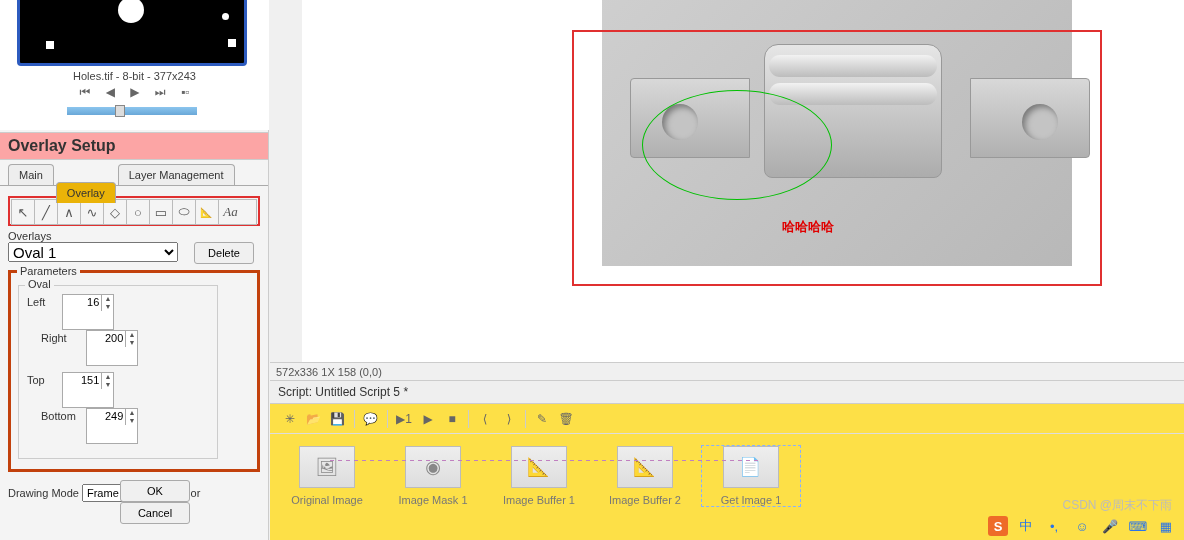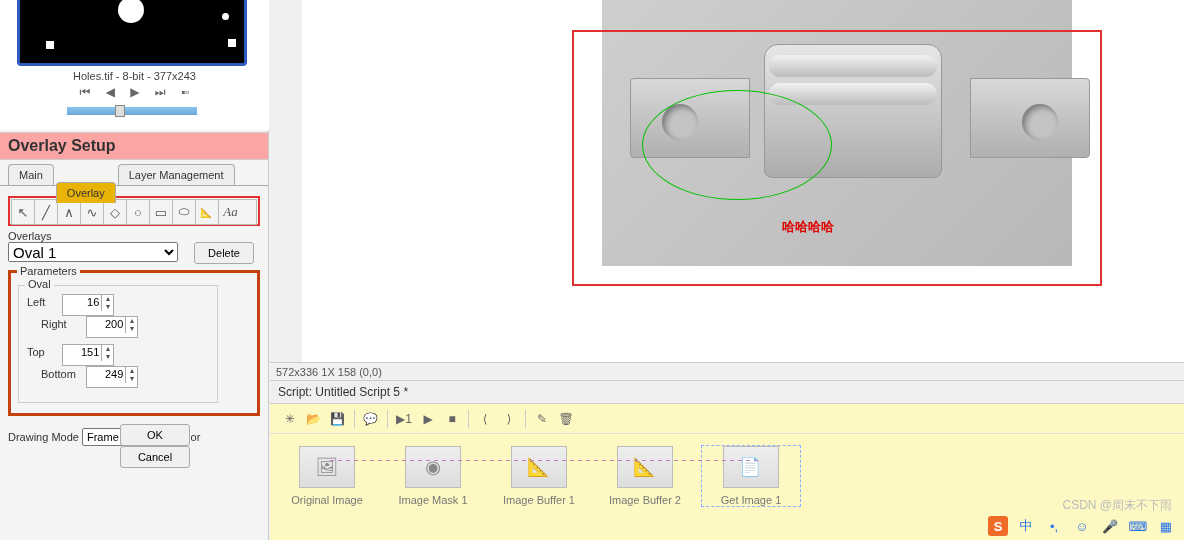--- a/index.html
+++ b/index.html
@@ -23,21 +23,21 @@
 .tool-btn { width:23px; height:24px; border-right:1px solid #bbb; display:flex; align-items:center; justify-content:center; color:#555; font-size:13px; cursor:pointer;}
 .tool-btn:last-child { border-right:none;font-family:Liberation Serif, serif;}
 .field-label { font-size:11px; color:#333;}
 .ovlys { margin: 2px 8px;}
 .ovlys select { width: 170px; height: 20px; font-size:15px;}
 .ovlys .del-btn { float:right; width:60px; height:22px; margin-right:6px; border:1px solid #aaa; background:#f0f0f0; border-radius:3px; cursor:pointer; font-size:11px;}
 .params { margin: 8px; border:3px solid #c2410c; padding: 4px 8px 10px 7px; position:relative;}
 .params .leg { position:absolute; top:-8px; left:6px; background:#f4f4f4; padding:0 3px; font-size:11px;}
 .oval-box { border:1px solid #ccc; margin:8px 0 0 0; padding:8px; position:relative; width:200px;}
 .oval-box .leg2 { position:absolute; top:-8px; left:6px; background:#f4f4f4; padding:0 3px; font-size:11px;}
-.spin { display:inline-block; border:1px solid #aaa; width:52px; height:22px; background:#fff; position:relative;}
+.spin { display:inline-block; border:1px solid #aaa; width:52px; height:36px; background:#fff; position:relative;}
 .spin input { border:none; width:38px; font-size:11px; text-align:right; padding-right:2px; outline:none;}
 .spin .arrows { position:absolute; right:0; top:0; width:12px; height:16px; border-left:1px solid #aaa; font-size:7px; line-height:8px; text-align:center; color:#555; cursor:pointer;}
 .row { margin-bottom:6px;}
 .row label { display:inline-block; width:32px; font-size:11px;}
 .col2 { display:inline-block; margin-left: 14px;}
 .col2 label { width:42px;}
 .draw-mode { margin: 12px 8px; font-size:11px;}
 .draw-mode select { width:60px; height:18px; font-size:11px;}
 .color-sw { display:inline-block; width:16px; height:16px; background:#00d000; border:1px solid #888; vertical-align:middle; margin-left:6px;}
 .btns { position:absolute; bottom:-10px; left: 120px;}
@@ -51,21 +51,21 @@
 .plate.left { left:0; border-radius: 4px 0 0 4px;}
 .plate.right { right:-30px; border-radius: 0 4px 4px 0;}
 .hole { position:absolute; top:56px; width:36px; height:36px; border-radius:50%; background:#c4c4c4; box-shadow: inset 3px 3px 6px #777;}
 .hole.left { left: 32px;} .hole.right { right: 2px;}
 .hump { position:absolute; left:134px; top:-4px; width:178px; height:134px; background: linear-gradient(#e6e6e6,#acacac); border-radius: 14px 14px 8px 8px; border:1px solid #999;}
 .hump::before, .hump::after { content:""; position:absolute; left:4px; right:4px; height:22px; background: linear-gradient(#f2f2f2,#bcbcbc); border-radius:12px;}
 .hump::before { top:10px;} .hump::after { top:38px;}
 .ellipse-mark { position:absolute; left:340px; top:90px; width:190px; height:110px; border:1px solid #00c000; border-radius:50%;}
 .red-text { position:absolute; left:480px; top:218px; color:#e00000; font-size:13px; font-weight:bold; font-family: "Microsoft YaHei","SimSun",sans-serif;}
 .status { position:absolute; left:270px; top:362px; right:0; height:18px; background:#f0f0f0; border-top:1px solid #ccc; padding-left:6px; font-size:11px; color:#555; line-height:18px;}
-.script-area { position:absolute; left:270px; top:380px; right:0; bottom:0; background:#fef9c3; border-top:1px solid #ccc;}
+.script-area { position:absolute; left:270px; top:380px; right:0; bottom:0; background:#fde047; border-top:1px solid #ccc;}
 .script-hdr { background:#efefef; border-bottom:1px solid #ccc; padding:4px 8px; font-size:12px;}
 .script-tb { display:flex; align-items:center; height:30px; padding-left:8px; color:#666; border-bottom:1px solid #ddd;}
 .script-tb .tb-btn { width:24px; text-align:center; cursor:pointer;}
 .script-tb .sep { width:1px; height:18px; background:#ccc; margin:0 4px;}
 .flow { display:flex; padding:12px 8px; position:relative;}
 .node { width:98px; text-align:center; font-size:11px; color:#777; margin-right:8px;}
 .node .ico { width:56px; height:42px; margin:0 auto 6px auto; border:1px solid #bbb; background: linear-gradient(#eee,#ddd); display:flex; align-items:center; justify-content:center; font-size:18px; color:#888;}
 .node.sel { outline: 1px dashed #88b0ff;}
 .watermark { position:absolute; right:12px; bottom:26px; color:#bbb; font-size:12px;}
 .ime-bar { position:absolute; right:8px; bottom:4px; display:flex; align-items:center; gap:8px;}

